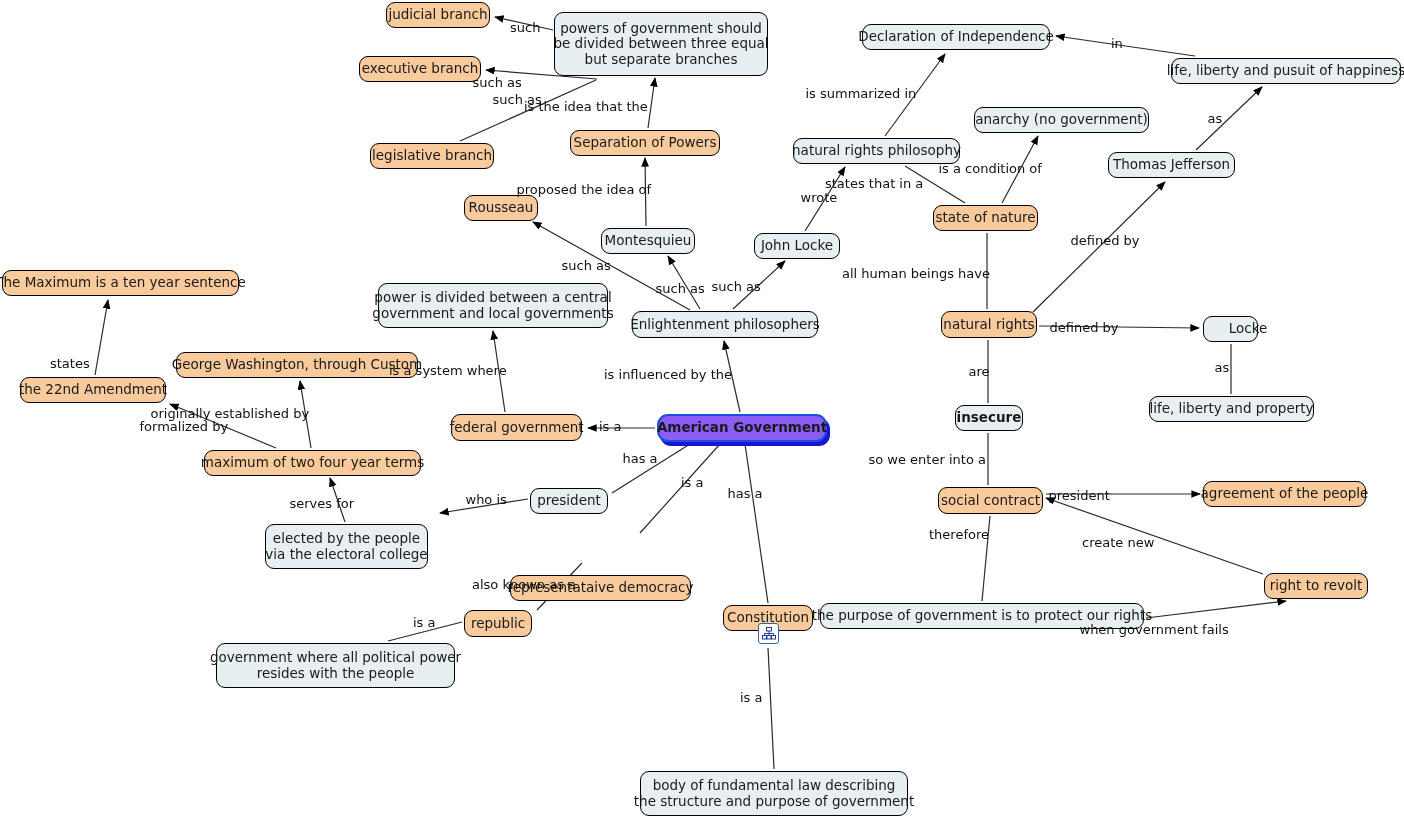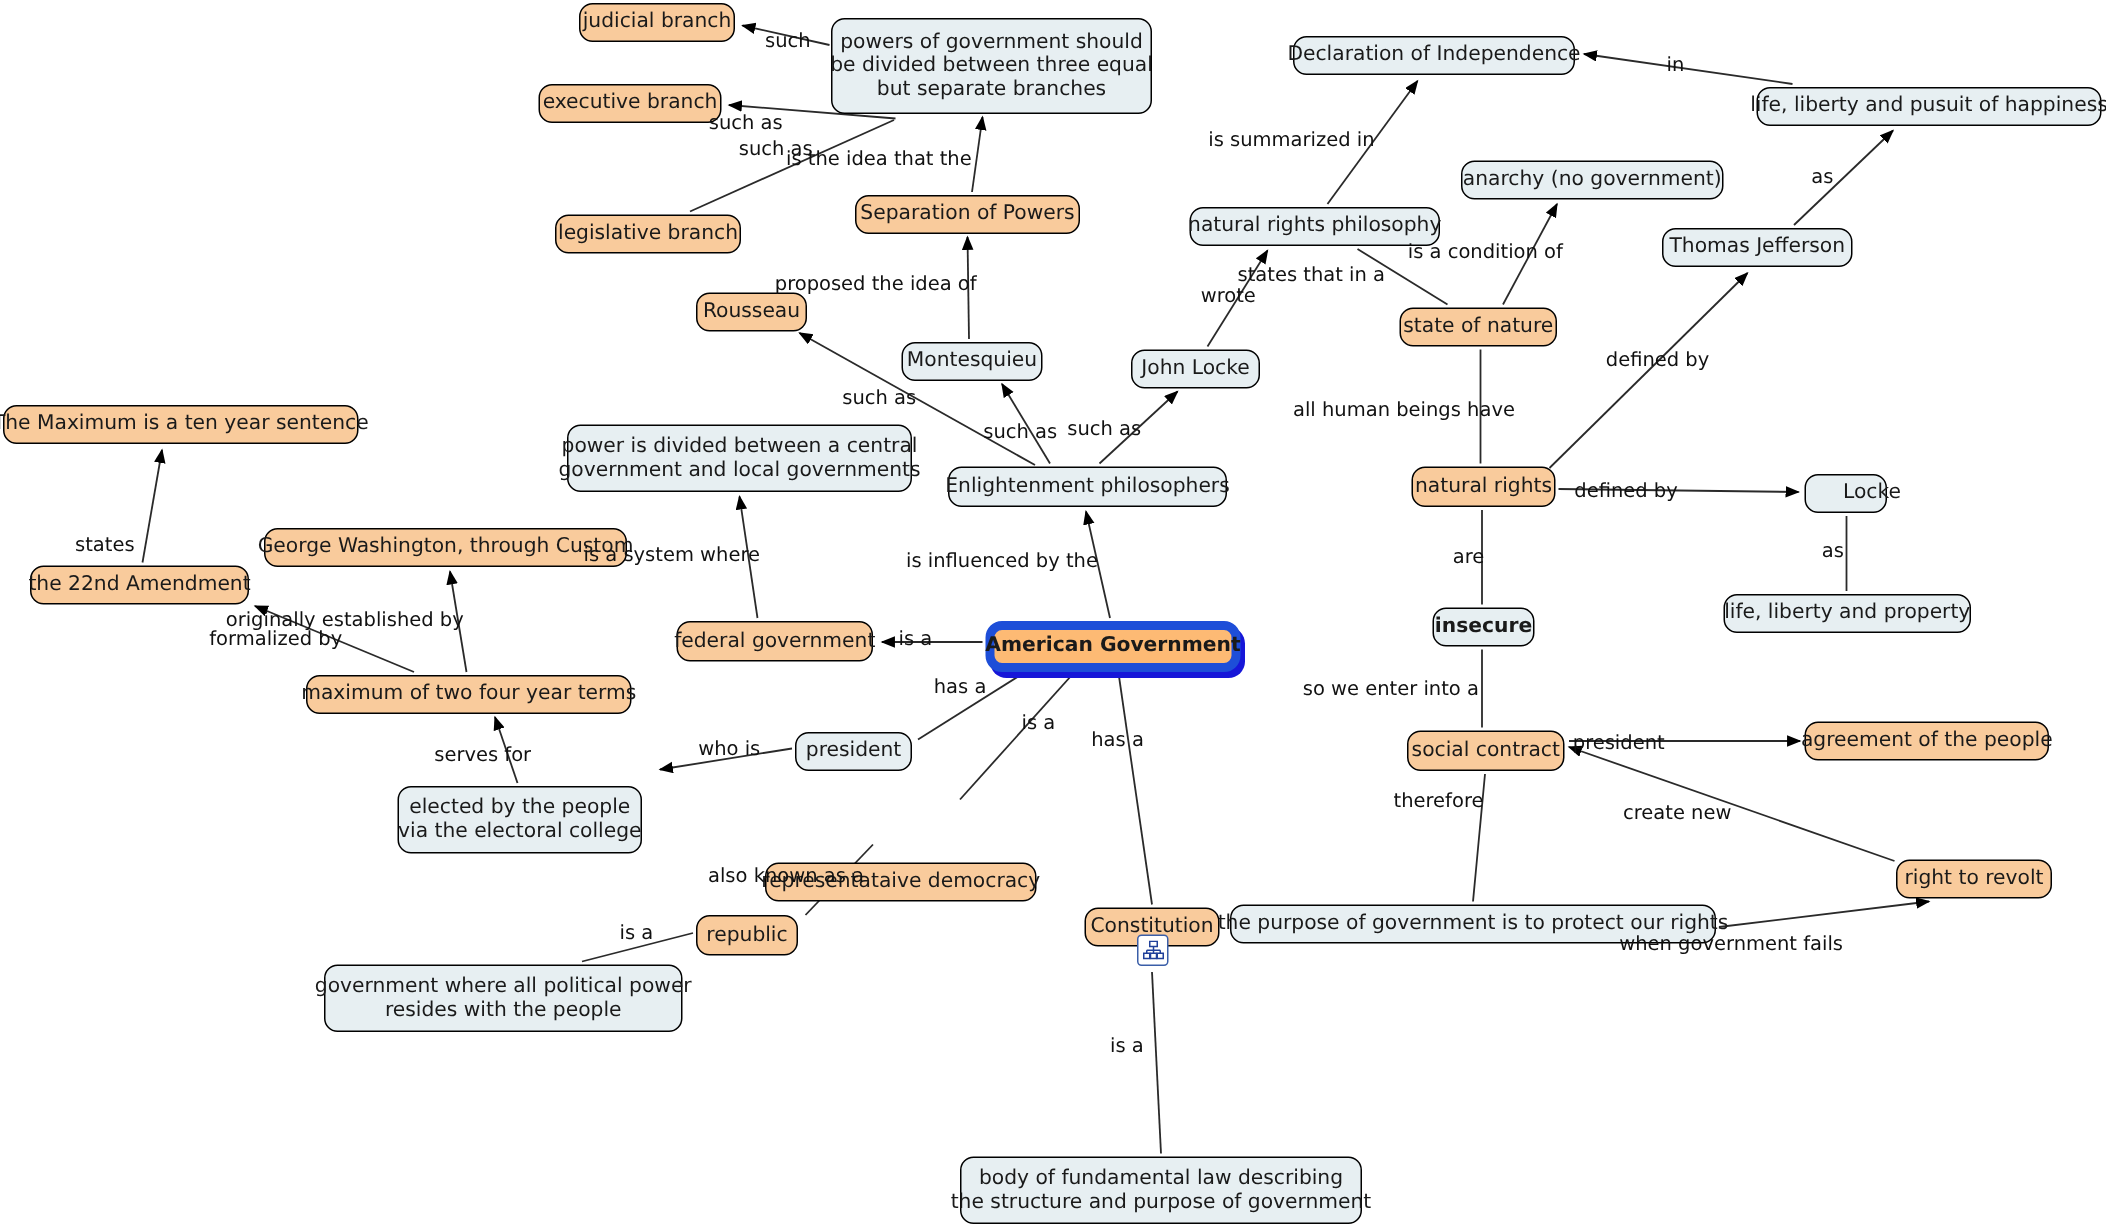--- a/index.html
+++ b/index.html
@@ -20,22 +20,22 @@
     display:flex;
     align-items:center;
     justify-content:center;
     padding:3px 9px;
     white-space:pre;
     cursor:default;
   }
   .orange{background:#f9cb9c;}
   .blue{background:#e7eff2;}
   .root{
-    background:#fdba74;
-    border:6px solid #1d4ed8;
+    background:#8b5cf6;
+    border:2px solid #1d4ed8;
     border-radius:11px;
     font-weight:bold;
     box-shadow:3px 4px 0 0 #1616d8;
     z-index:5;
   }
   .elabel{
     position:absolute;
     font-size:13px;
     line-height:14px;
     color:#111111;
@@ -171,21 +171,21 @@
       <div class="elabel" style="left: 50px; top: 357px;">states</div>
       <div class="elabel" style="left: 681px; top: 476px;">is a</div>
       <div class="elabel" style="left: 472px; top: 578px;">also known as a</div>
       <div class="elabel" style="left: 413px; top: 616px;">is a</div>
       <div class="elabel" style="left: 727.5px; top: 487px;">has a</div>
       <div class="elabel" style="left: 740px; top: 691px;">is a</div>
       <div class="elabel" style="left: 805.5px; top: 87px;">is summarized in</div>
       <div class="elabel" style="left: 800.5px; top: 191px;">wrote</div>
       <div class="elabel" style="left: 825px; top: 177px;">states that in a</div>
       <div class="elabel" style="left: 938.5px; top: 162px;">is a condition of</div>
-      <div class="elabel" style="left: 842px; top: 267px; margin-left: 20px;">all human beings have</div>
+      <div class="elabel" style="left: 842px; top: 267px;">all human beings have</div>
       <div class="elabel" style="left: 1070.5px; top: 234px;">defined by</div>
       <div class="elabel" style="left: 1207.5px; top: 112px;">as</div>
       <div class="elabel" style="left: 1111px; top: 37px;">in</div>
       <div class="elabel" style="left: 1049.5px; top: 321px;">defined by</div>
       <div class="elabel" style="left: 1214.5px; top: 361px;">as</div>
       <div class="elabel" style="left: 968.5px; top: 365px;">are</div>
       <div class="elabel" style="left: 868.5px; top: 453px;">so we enter into a</div>
       <div class="elabel" style="left: 1048.5px; top: 489px;">president</div>
       <div class="elabel" style="left: 929px; top: 528px;">therefore</div>
       <div class="elabel" style="left: 1082px; top: 536px;">create new</div>

